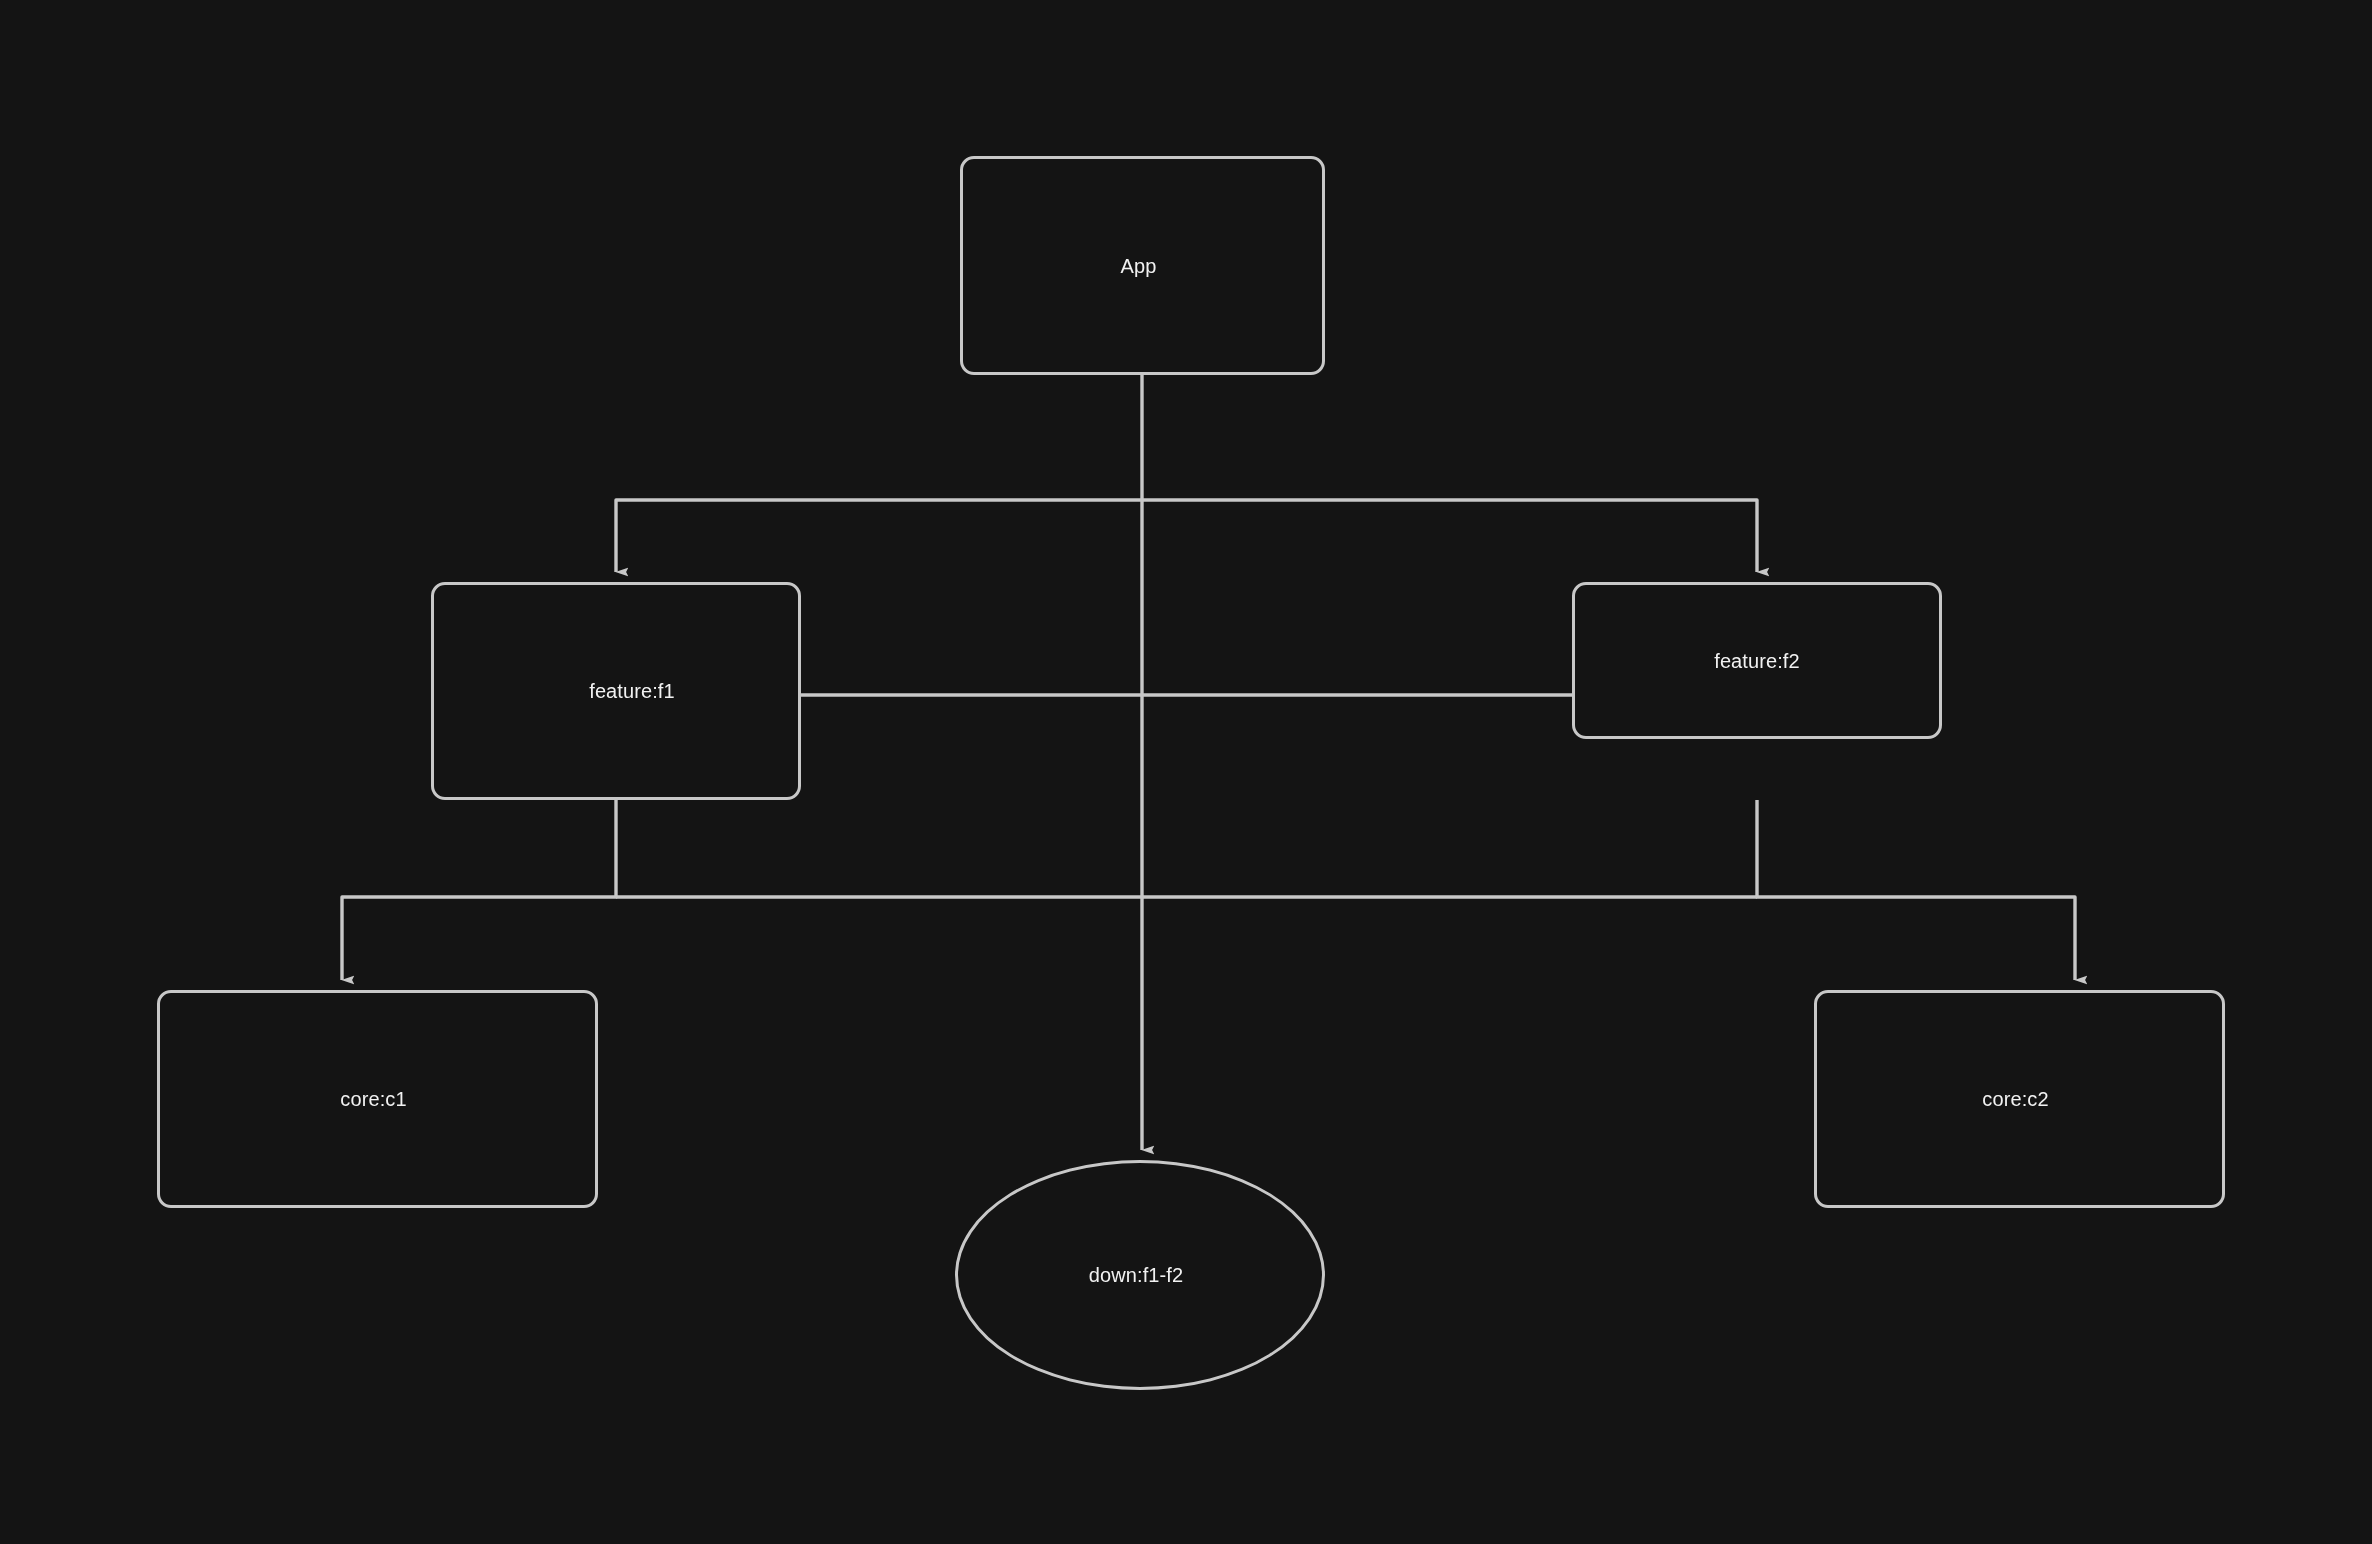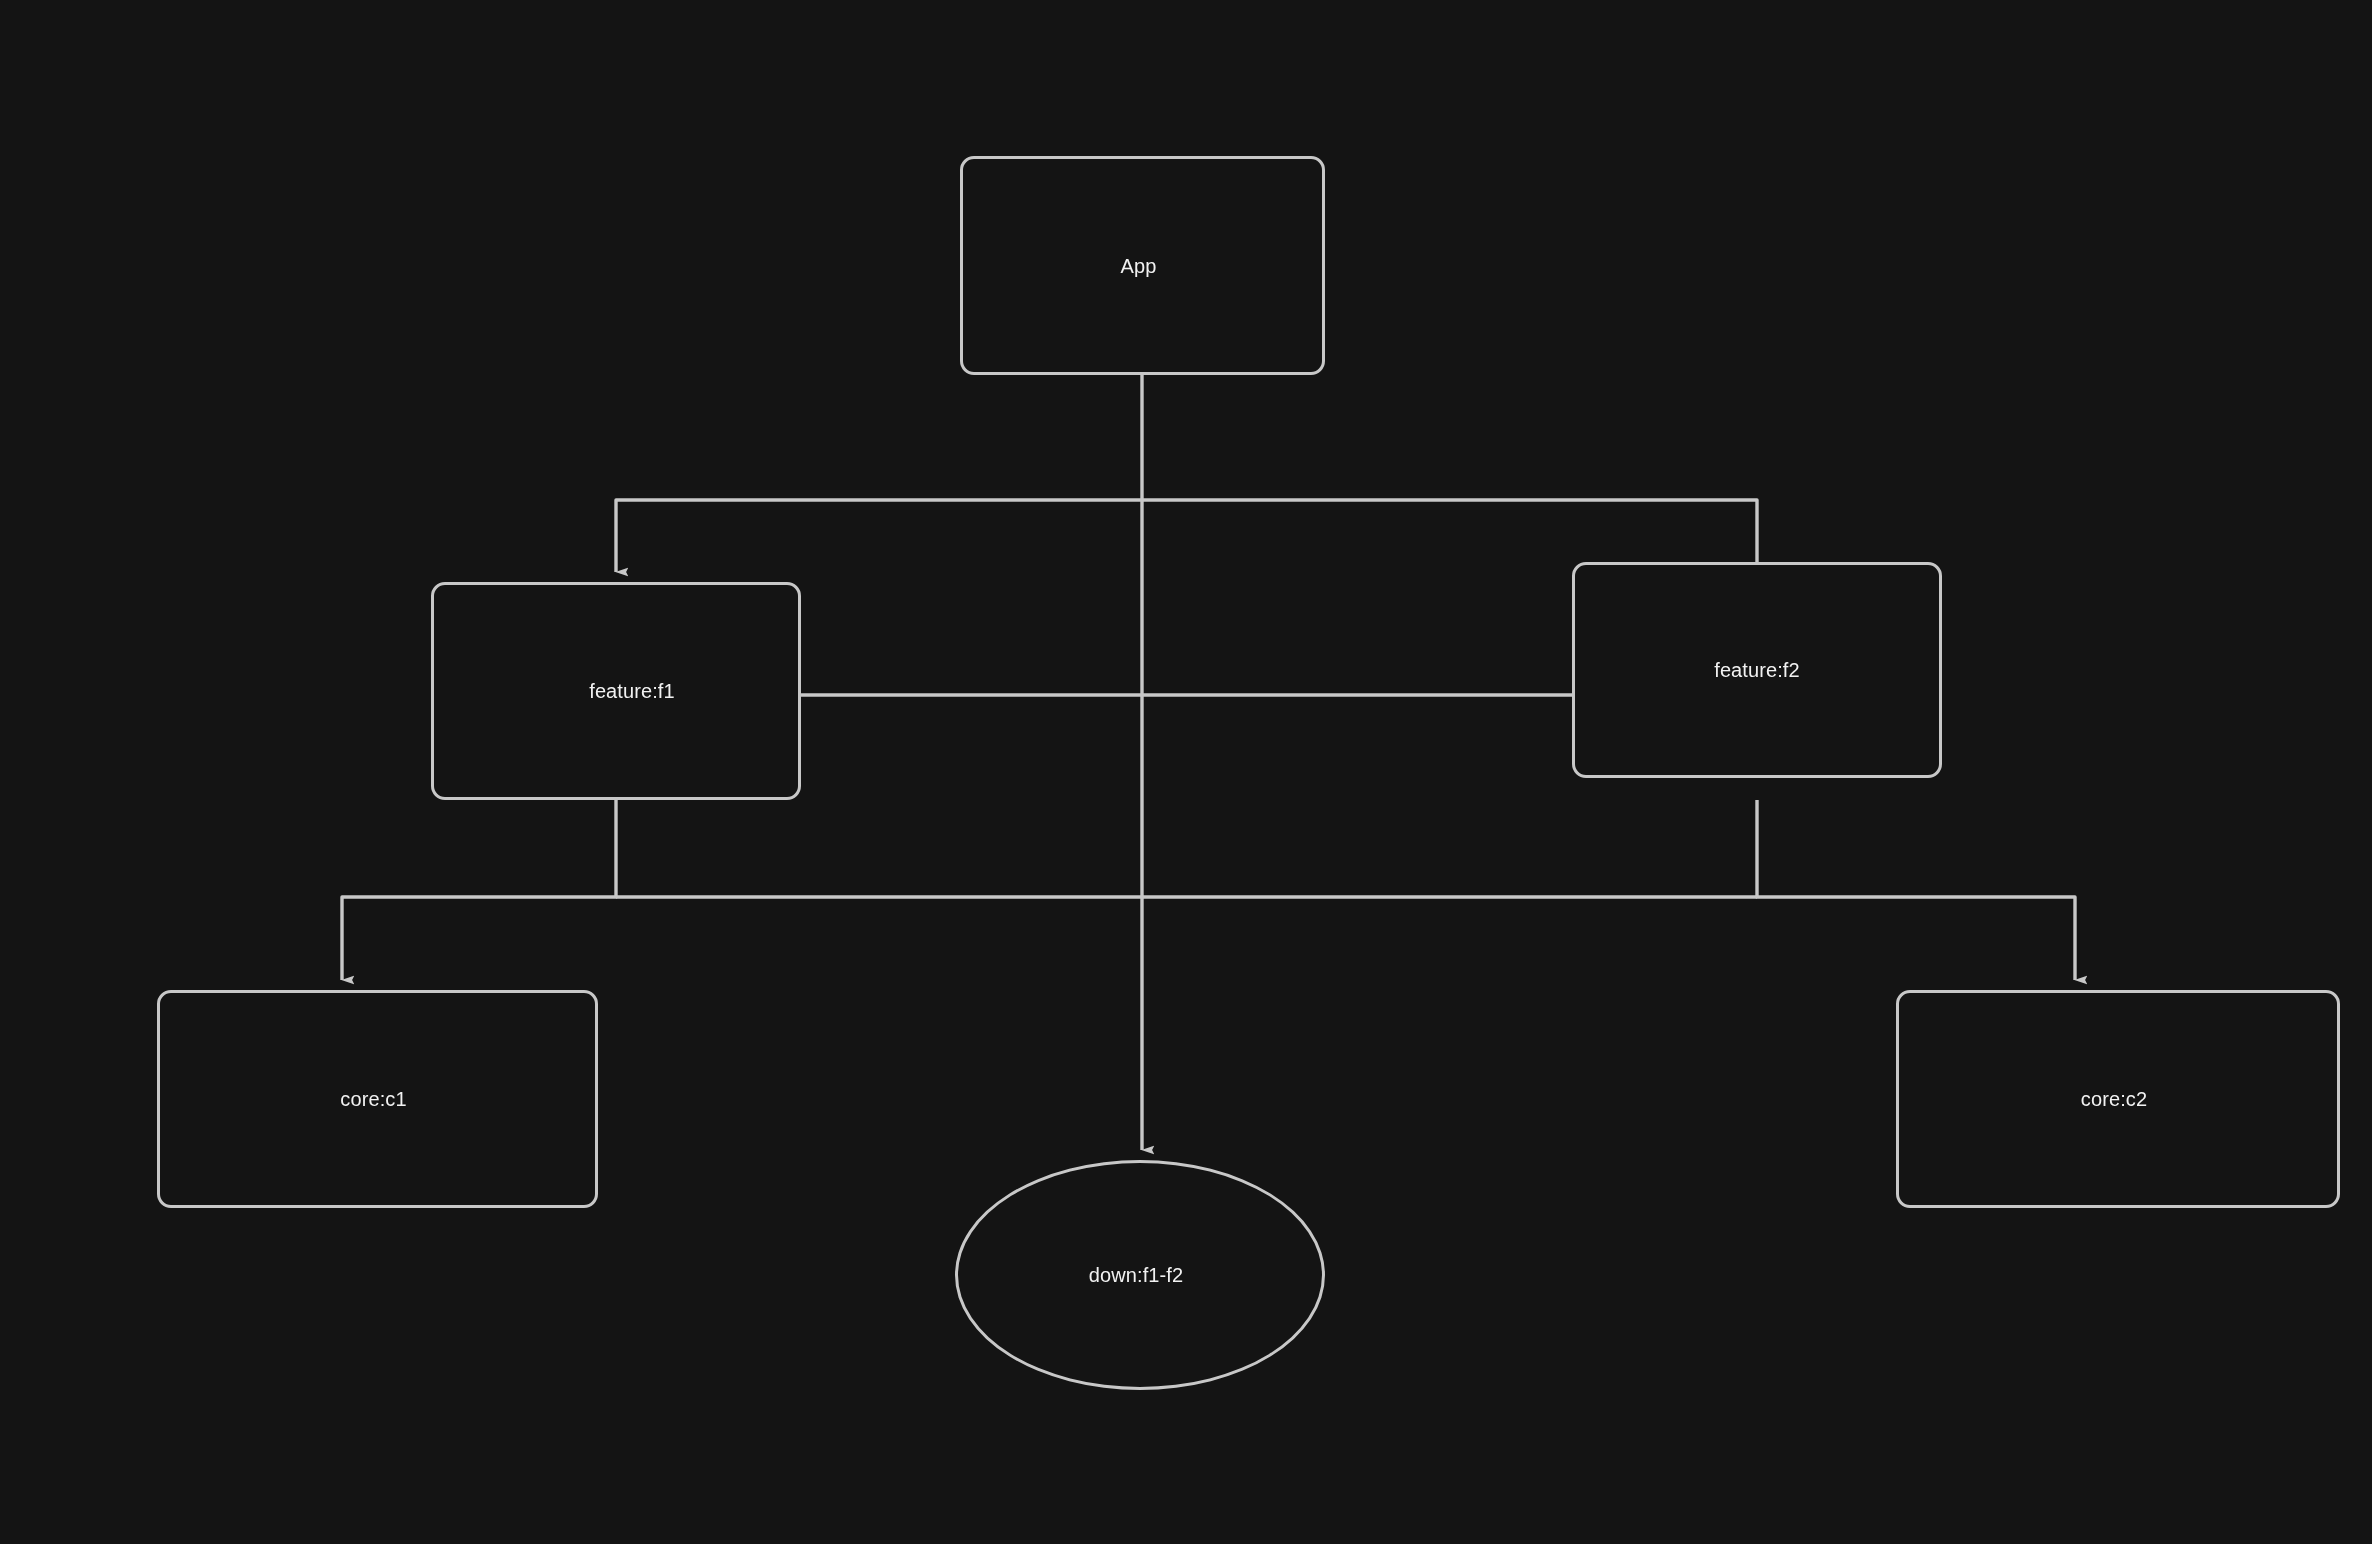--- a/index.html
+++ b/index.html
@@ -88,29 +88,29 @@
   </svg>
 
   <div class="node node-box" style="left:960px; top:156px; width:365px; height:219px;">
     <span class="node-label shift-left-xs">App</span>
   </div>
 
   <div class="node node-box" style="left:431px; top:582px; width:370px; height:218px;">
     <span class="node-label shift-left-sm">feature:f1</span>
   </div>
 
-  <div class="node node-box" style="left:1572px; top:562px; width:370px; height:216px;align-items:center;">
+  <div class="node node-box" style="left:1572px; top:582px; width:370px; height:157px;align-items:center;">
     <span class="node-label">feature:f2</span>
   </div>
 
   <div class="node node-box" style="left:157px; top:990px; width:441px; height:218px;">
     <span class="node-label shift-left-xs">core:c1</span>
   </div>
 
-  <div class="node node-box" style="left:1896px; top:990px; width:444px; height:218px;">
+  <div class="node node-box" style="left:1814px; top:990px; width:411px; height:218px;">
     <span class="node-label shift-left-xs">core:c2</span>
   </div>
 
   <div class="node node-ellipse" style="left:955px; top:1160px; width:370px; height:230px;">
     <span class="node-label shift-left-xs">down:f1-f2</span>
   </div>
 
 </div>
 
 </body></html>

